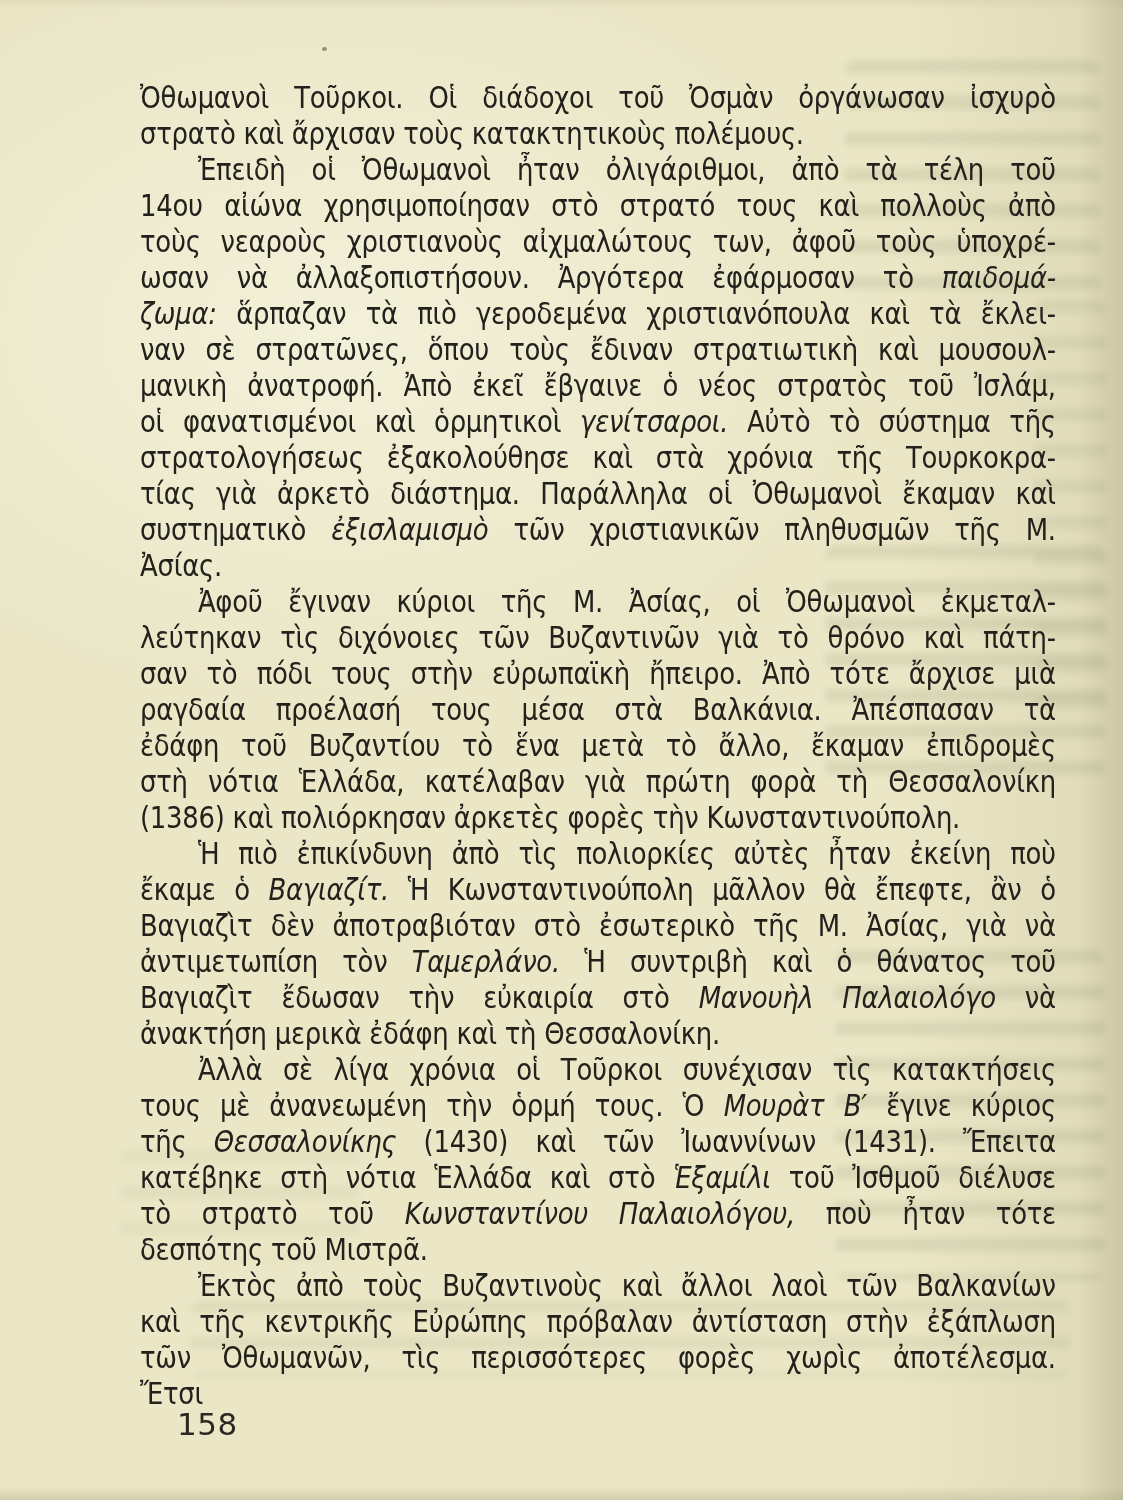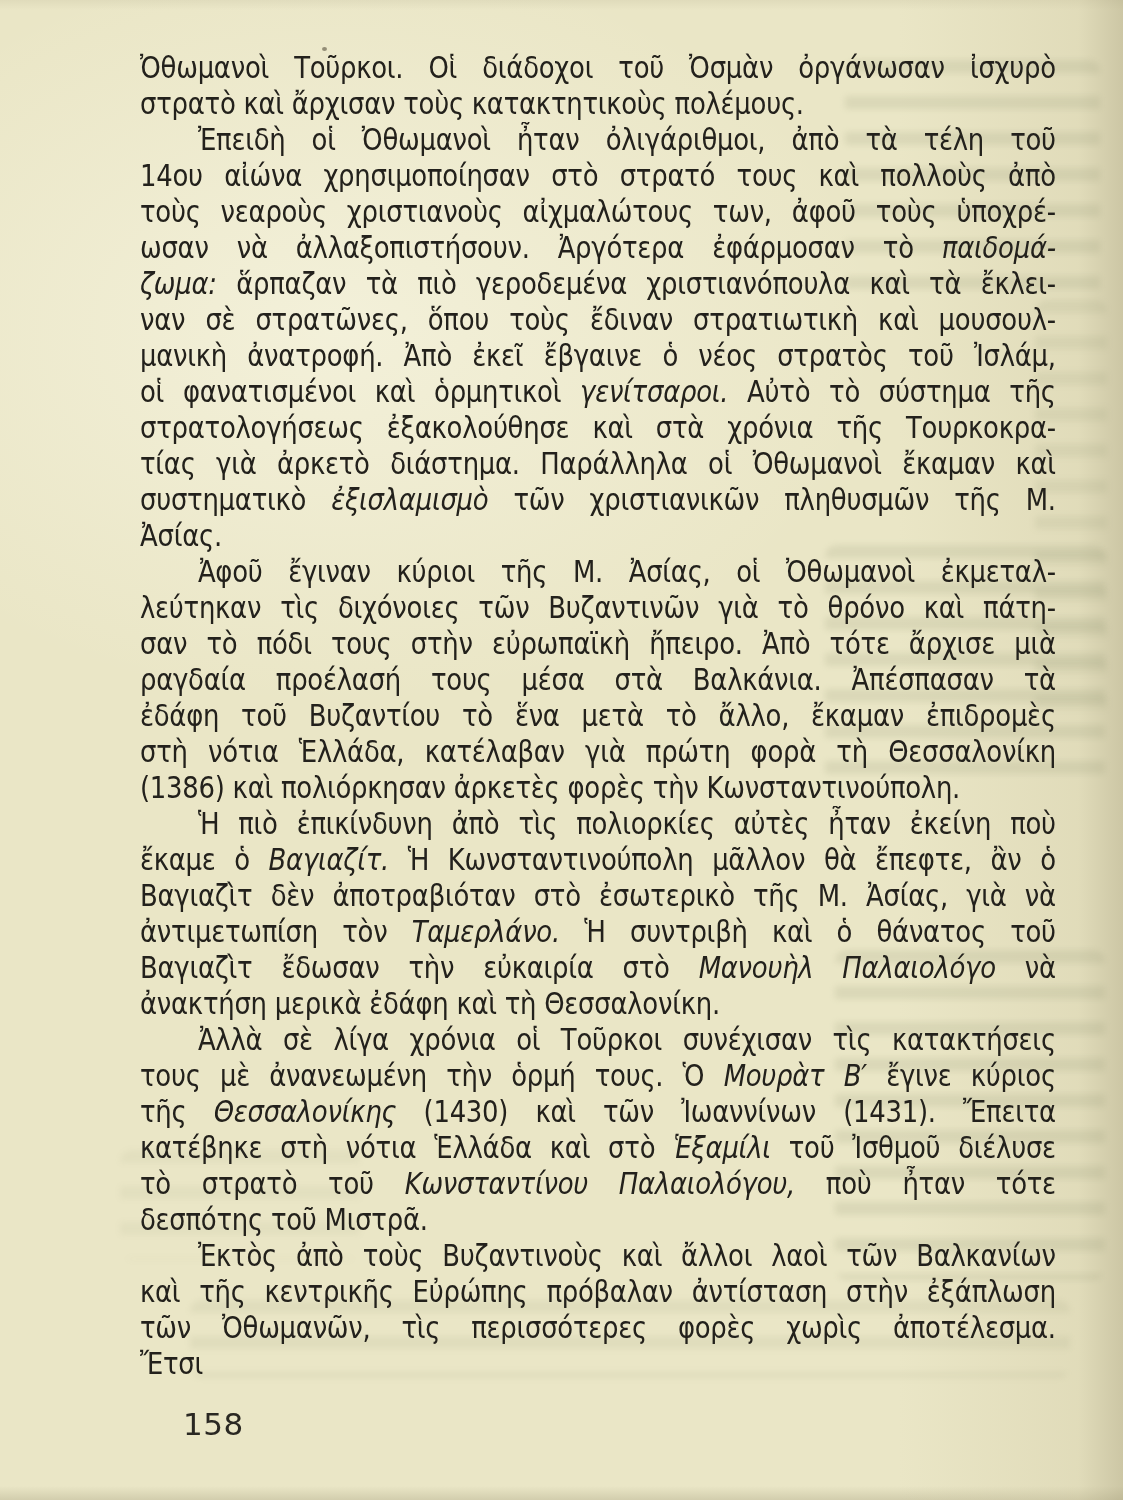--- a/index.html
+++ b/index.html
@@ -38,21 +38,21 @@
   .speck {
     position: absolute;
     width: 5px; height: 4px;
     border-radius: 50%;
     background: rgba(72,66,50,0.55);
   }
   .s1 { left: 322px; top: 47px; }
   .s2 { left: 207px; top: 601px; width: 4px; }
   .textblock-outer {
     position: absolute;
-    left: 140px; top: 50px;
+    left: 140px; top: 80px;
     width: 916px;
   }
   .textblock-inner {
     width: 1060px;
     transform: scaleX(0.864);
     transform-origin: 0 0;
   }
   .line {
     height: 36px;
     line-height: 36px;
@@ -62,21 +62,21 @@
     text-align: justify;
     text-align-last: justify;
     overflow: hidden;
     white-space: normal;
   }
   .line.end { text-align-last: left; }
   .line.indent { text-indent: 67px; }
   .line .it { font-style: italic; }
   .page-number {
     position: absolute;
-    left: 183px; top: 1406px;
+    left: 177px; top: 1406px;
     font-size: 31px;
     line-height: 36px;
     letter-spacing: 0.5px;
     color: #2a2822;
   }
 </style>
 </head>
 <body>
 
 <div class="page">

